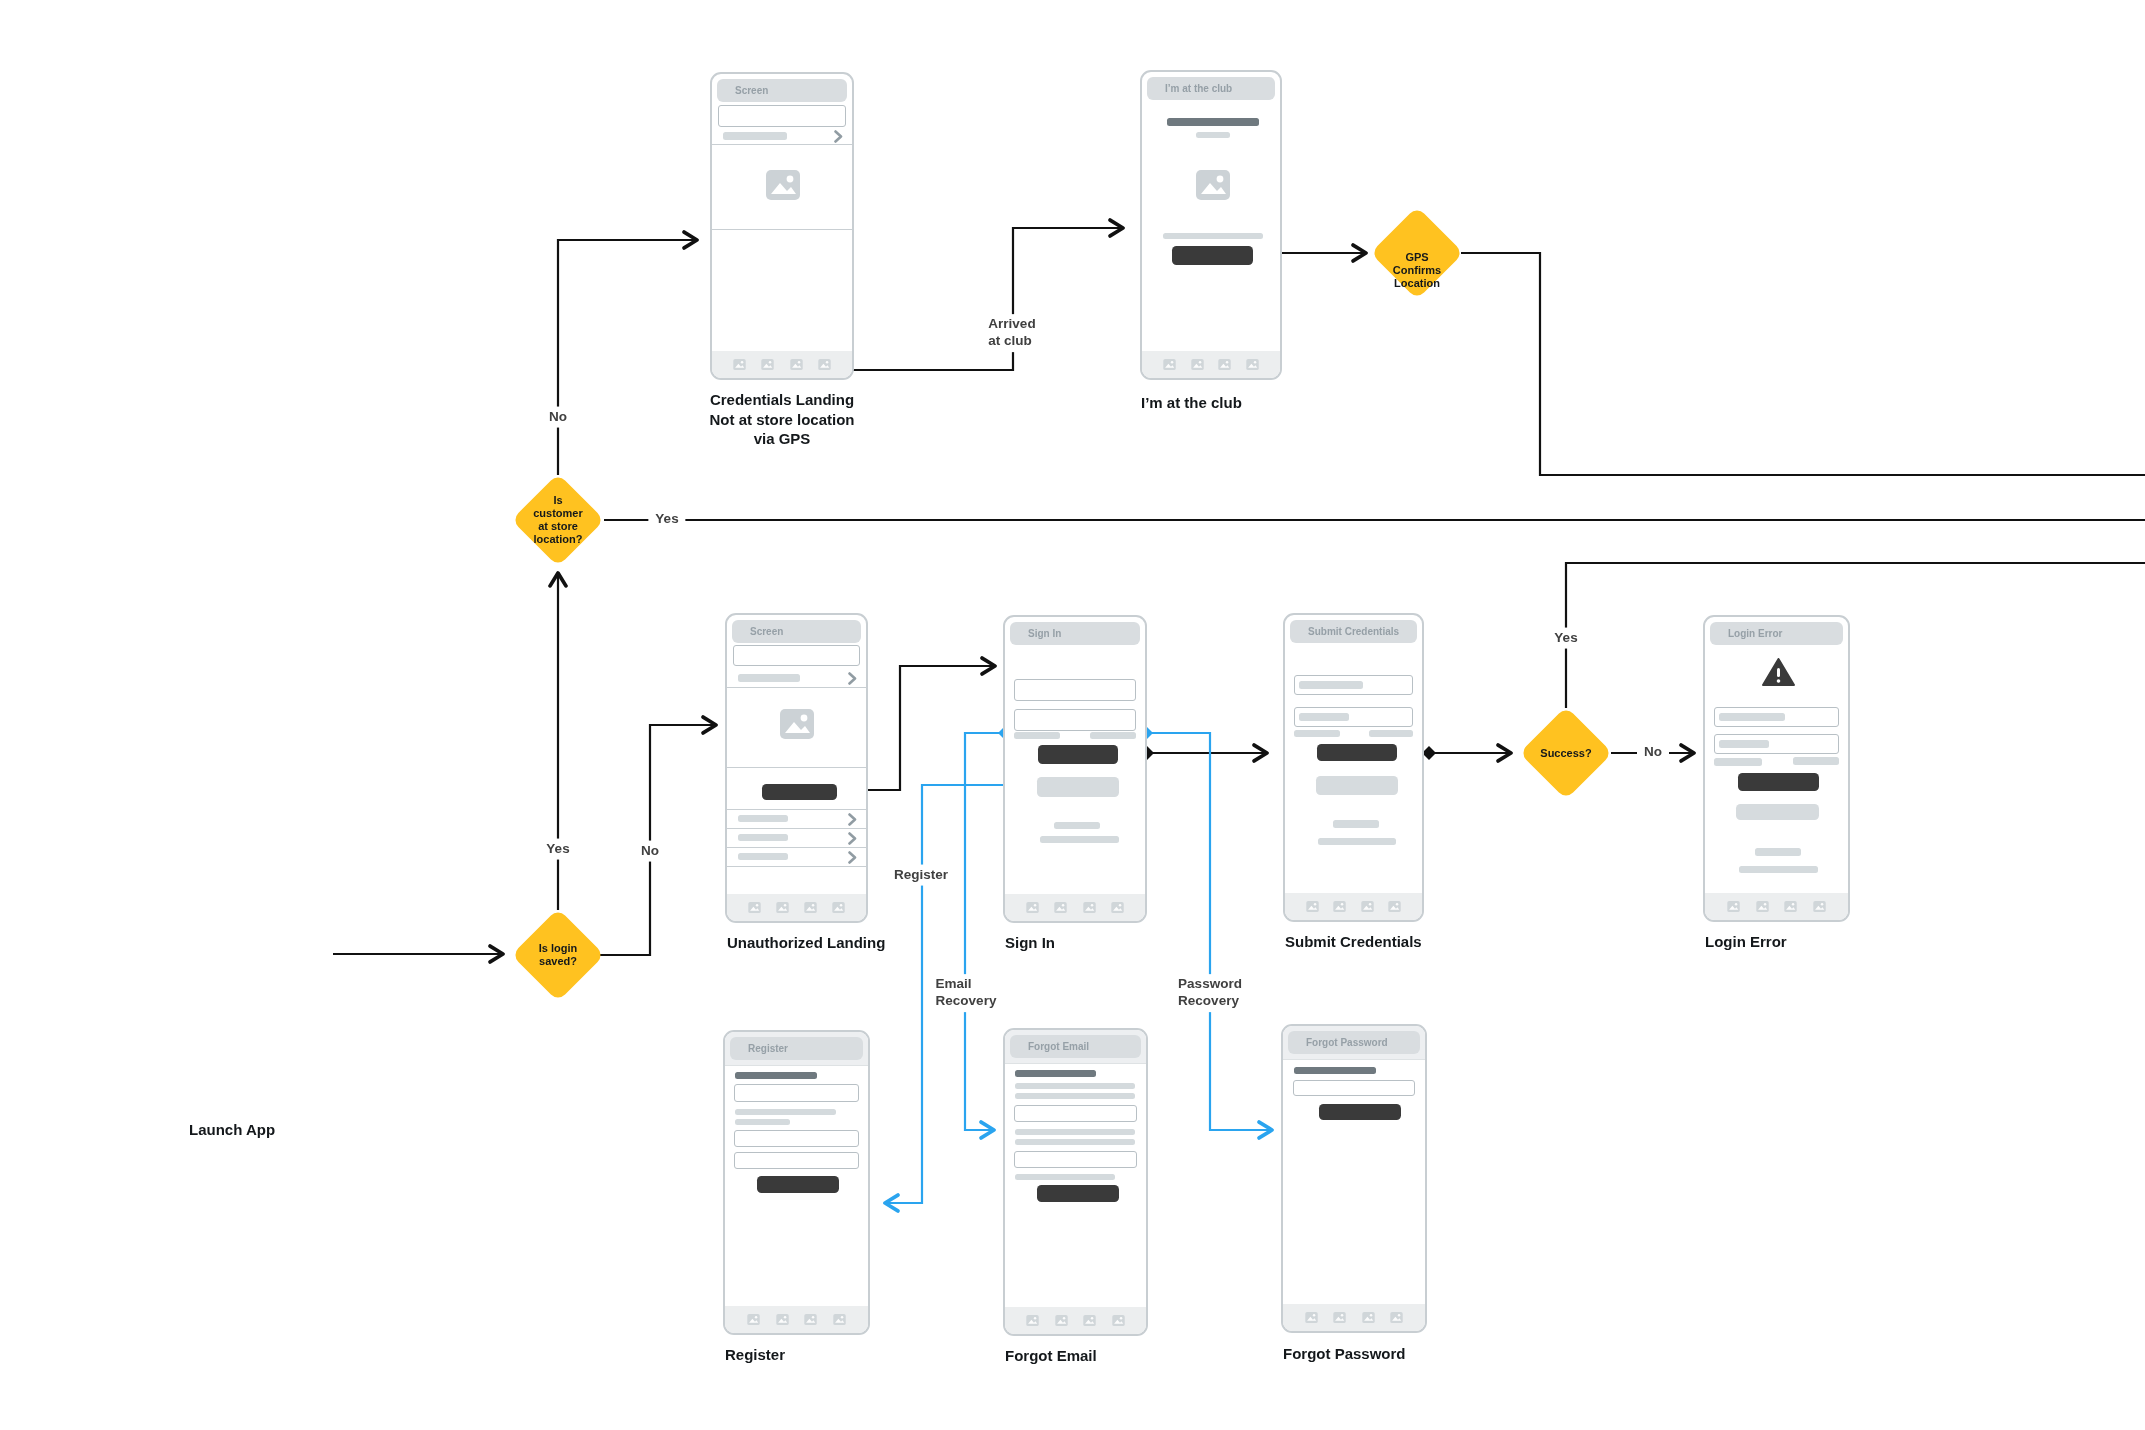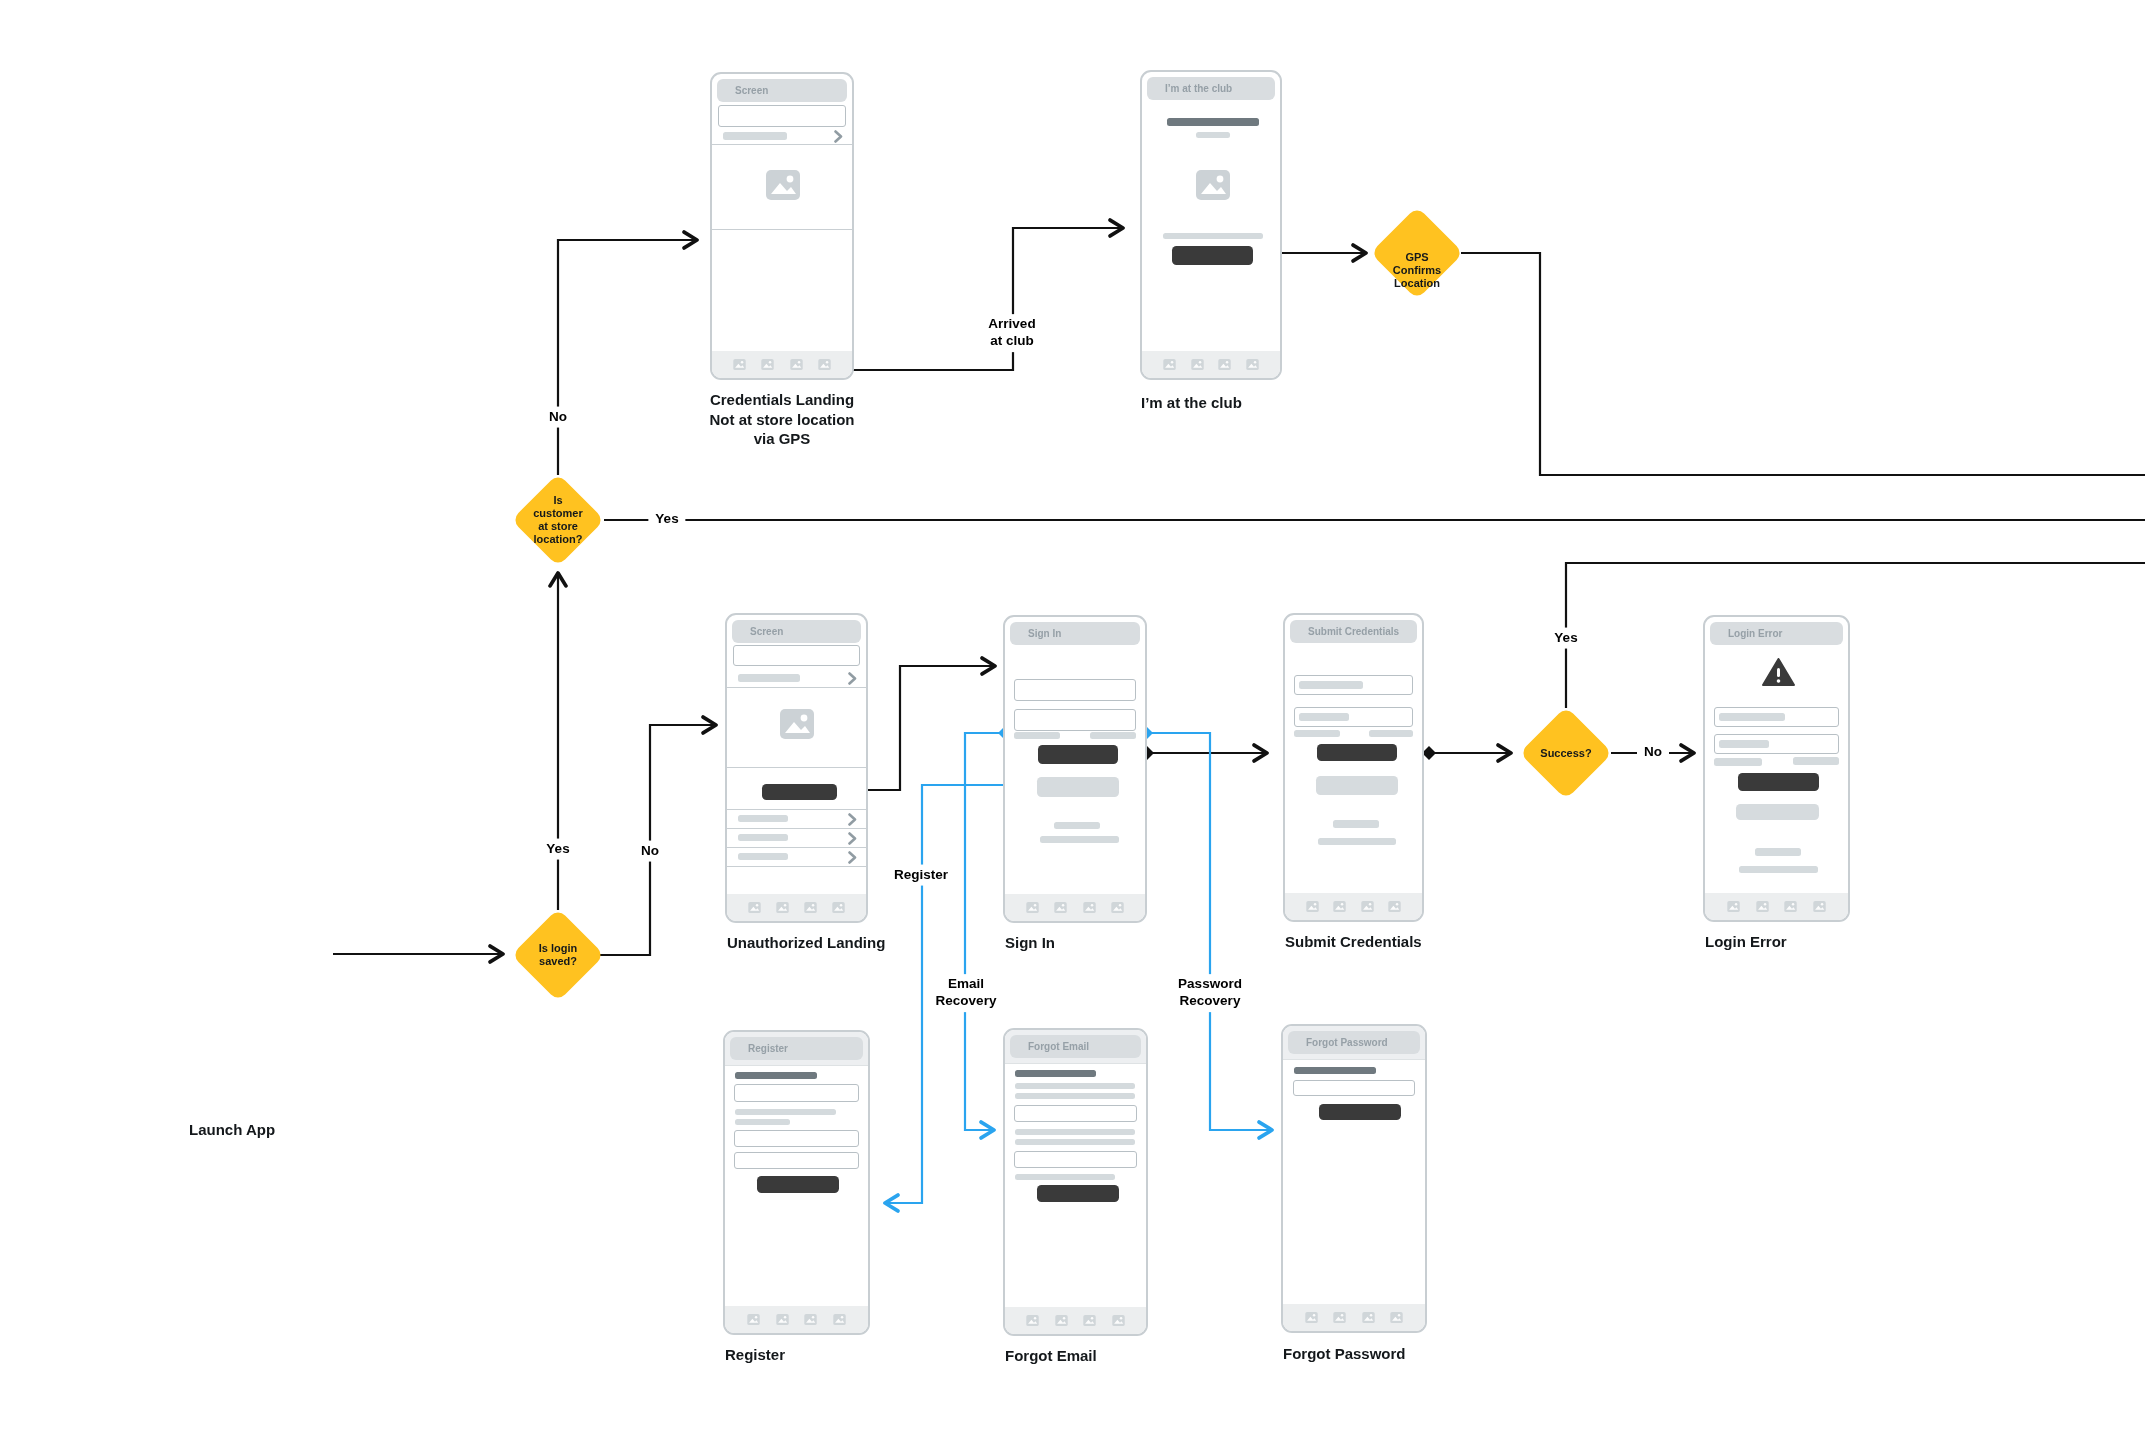--- a/index.html
+++ b/index.html
@@ -23,21 +23,21 @@
   .btnL{position:absolute;background:#d6dbde;border-radius:4.5px;}
   .rowline{position:absolute;left:0;right:0;height:0;border-top:1.5px solid #c9cfd3;}
   .chev{position:absolute;display:inline-flex;}
   .imgph{position:absolute;display:inline-flex;}
   .caption{position:absolute;font-size:15px;font-weight:bold;color:#14181b;line-height:1.3;white-space:pre-line;}
   .caption.center{transform:translateX(-50%);text-align:center;}
   .diamond{position:absolute;background:#ffc220;border-radius:10px;transform:rotate(45deg);}
   .diamond-label{position:absolute;transform:translate(-50%,-50%);text-align:center;font-size:11px;font-weight:bold;
                  color:#14181b;line-height:1.18;white-space:pre-line;}
   .edge-label{position:absolute;transform:translate(-50%,-50%);background:#fff;padding:2px 7px;font-size:13.5px;
-              font-weight:bold;color:#000000;text-align:center;line-height:1.25;white-space:pre-line;}
+              font-weight:bold;color:#404040;line-height:1.25;white-space:pre-line;}
   .logo{position:absolute;left:0;right:0;display:flex;flex-direction:column;align-items:center;gap:6px;}
   .logo-text{font-size:15px;color:#98a2a8;font-weight:normal;letter-spacing:0.3px;}
 </style>
 </head>
 <body>
 
 <div id="canvas">
 
 
   <svg class="wires" width="2145" height="1430" viewBox="0 0 2145 1430">

